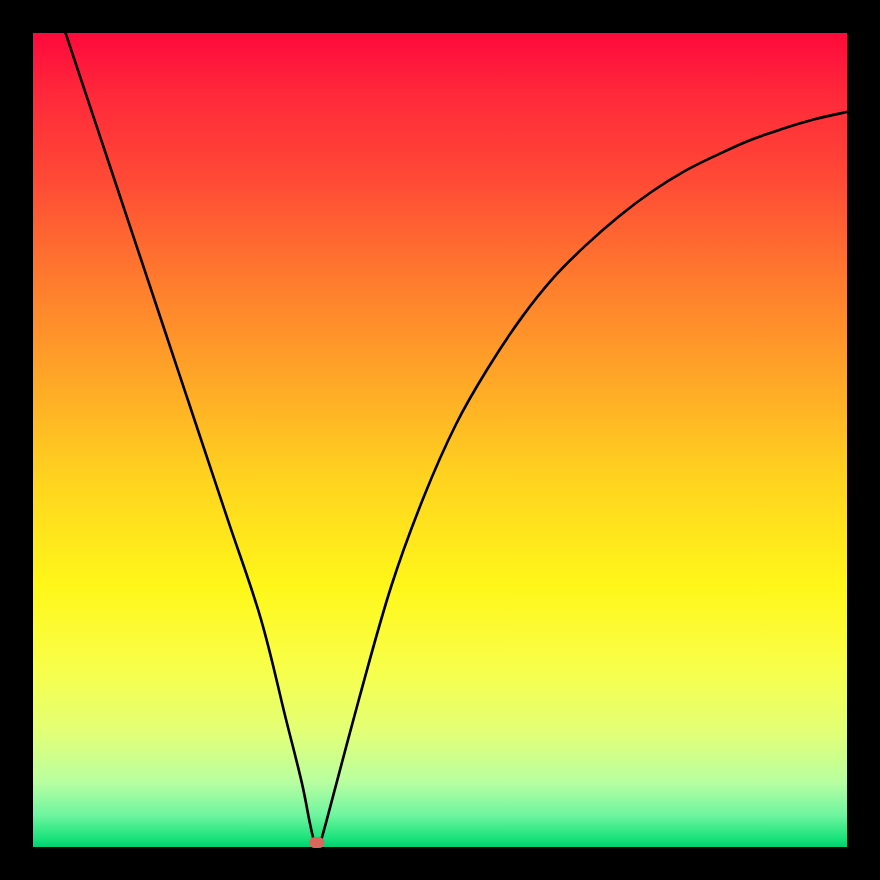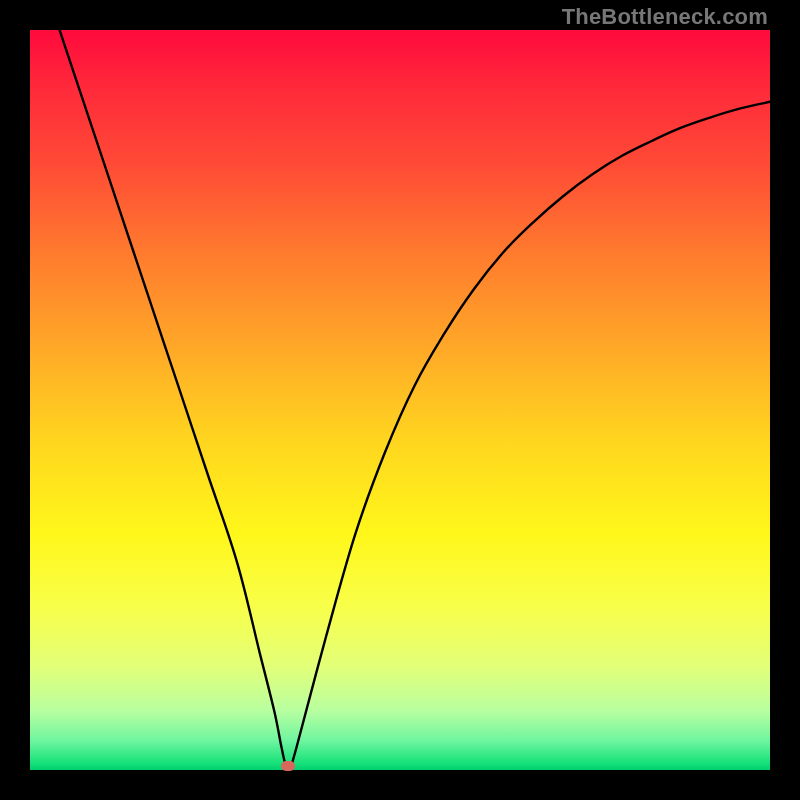--- a/index.html
+++ b/index.html
@@ -54,20 +54,19 @@
     height: 10px;
     background: #d9675b;
     border-radius: 5px;
     transform: translate(-50%, -50%);
   }
 </style>
 </head>
 <body>
 
 <div class="frame">
-  <div class="watermark">TheBottleneck.com</div>
   <div class="plot-area">
     <svg class="curve" viewBox="0 0 740 740" preserveAspectRatio="none">
       <path id="curve-path" fill="none" stroke="#000" stroke-width="2.4" stroke-linecap="round" stroke-linejoin="round" d="M 29.60 0.00 C 34.93 15.98, 48.54 56.83, 59.20 88.80 C 69.86 120.77, 78.14 145.63, 88.80 177.60 C 99.46 209.57, 107.74 234.43, 118.40 266.40 C 129.06 298.37, 137.34 323.23, 148.00 355.20 C 158.66 387.17, 166.94 412.03, 177.60 444.00 C 188.26 475.97, 197.88 500.83, 207.20 532.80 C 216.52 564.77, 222.74 594.96, 229.40 621.60 C 236.06 648.24, 240.20 663.48, 244.20 680.80 C 248.20 698.12, 249.47 707.94, 251.60 717.80 C 253.73 727.66, 254.44 732.36, 256.04 735.56 C 257.64 738.76, 258.62 738.76, 260.48 735.56 C 262.34 732.36, 260.01 740.98, 266.40 717.80 C 272.79 694.62, 285.34 645.43, 296.00 606.80 C 306.66 568.17, 314.94 536.50, 325.60 503.20 C 336.26 469.90, 344.54 448.44, 355.20 421.80 C 365.86 395.16, 374.14 376.51, 384.80 355.20 C 395.46 333.89, 403.74 320.72, 414.40 303.40 C 425.06 286.08, 433.34 273.65, 444.00 259.00 C 454.66 244.35, 462.94 233.99, 473.60 222.00 C 484.26 210.01, 492.54 202.39, 503.20 192.40 C 513.86 182.41, 522.14 175.16, 532.80 166.50 C 543.46 157.84, 551.74 151.63, 562.40 144.30 C 573.06 136.97, 581.34 131.79, 592.00 125.80 C 602.66 119.81, 610.94 116.06, 621.60 111.00 C 632.26 105.94, 640.54 101.94, 651.20 97.68 C 661.86 93.42, 670.14 90.78, 680.80 87.32 C 691.46 83.86, 699.74 81.24, 710.40 78.44 C 721.06 75.64, 734.67 72.98, 740.00 71.78"></path>
     </svg>
     <div class="marker" id="marker" style="left: 258.26px; top: 736.3px;"></div>
   </div>
 </div>
 
 </body></html>

